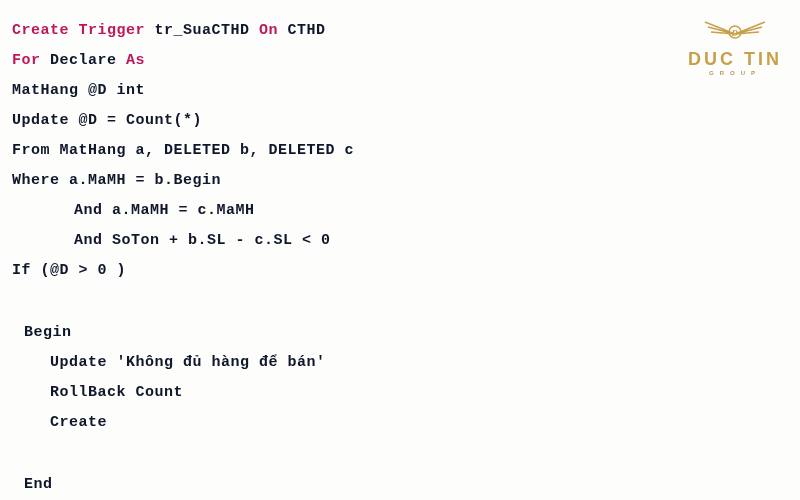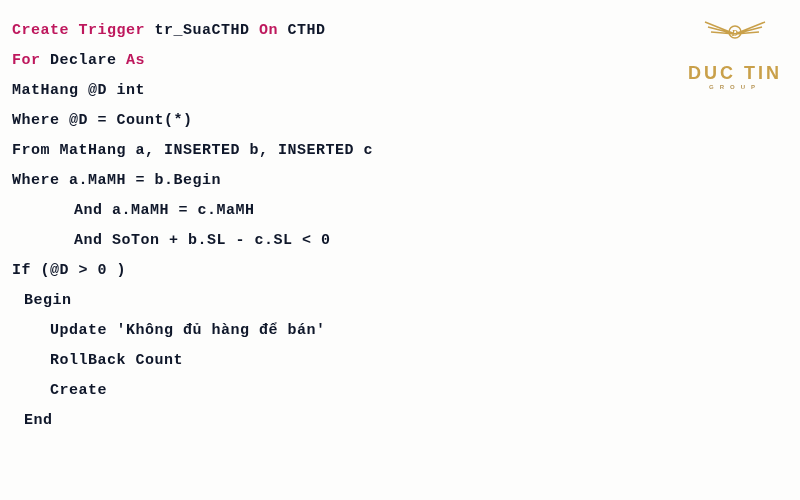--- a/index.html
+++ b/index.html
@@ -29,37 +29,37 @@
     .logo-wings {
       font-size: 22px;
       line-height: 1;
     }
     .logo-text {
       font-family: Arial, sans-serif;
       font-size: 18px;
       font-weight: bold;
       letter-spacing: 3px;
       line-height: 1;
-      margin-top: 16px;
+      margin-top: 2px;
     }
     .logo-sub {
       font-family: Arial, sans-serif;
       font-size: 6px;
       letter-spacing: 6px;
       color: #b89758;
       line-height: 1;
       margin-top: 2px;
     }
     .code-line {
       white-space: pre;
     }
     .kw-black { color: #be185d; }
     .kw-red { color: #0f172a; }
     .indent1 { padding-left: 62px; }
-    .indent-begin { padding-left: 12px; }
+    .indent-begin { padding-left: 12px; margin-top: 32px; }
     .indent-body { padding-left: 38px; }
   </style>
 </head>
 <body>
 
 <div class="logo">
   <div class="logo-wings">
     <svg width="90" height="28" viewBox="0 0 90 28">
       <g fill="none" stroke="#c9a04a" stroke-width="1.5">
         <path d="M45 20 L15 8 M45 20 L18 13 M45 20 L21 18"></path>
@@ -72,23 +72,23 @@
   <div class="logo-text">DUC TIN</div>
   <div class="logo-sub">GROUP</div>
 </div>
 
 <div class="code-line"><span class="kw-black">Create Trigger </span><span class="kw-red">tr_SuaCTHD</span><span class="kw-black"> On </span><span class="kw-red">CTHD</span></div>
 
 <div class="code-line"><span class="kw-black">For </span><span class="kw-red">Declare</span><span class="kw-black"> As</span></div>
 
 <div class="code-line kw-red">MatHang @D int</div>
 
-<div class="code-line kw-red">Where @D = Count(*)</div>
+<div class="code-line kw-red">Update @D = Count(*)</div>
 
-<div class="code-line kw-red">From MatHang a, INSERTED b, INSERTED c</div>
+<div class="code-line kw-red">From MatHang a, DELETED b, DELETED c</div>
 
 <div class="code-line kw-red">Where a.MaMH = b.Begin</div>
 
 <div class="code-line kw-red indent1">And a.MaMH = c.MaMH</div>
 
 <div class="code-line kw-red indent1">And SoTon + b.SL - c.SL &lt; 0</div>
 
 <div class="code-line kw-red">If (@D &gt; 0 )</div>
 
 <div class="code-line kw-red indent-begin">Begin</div>

